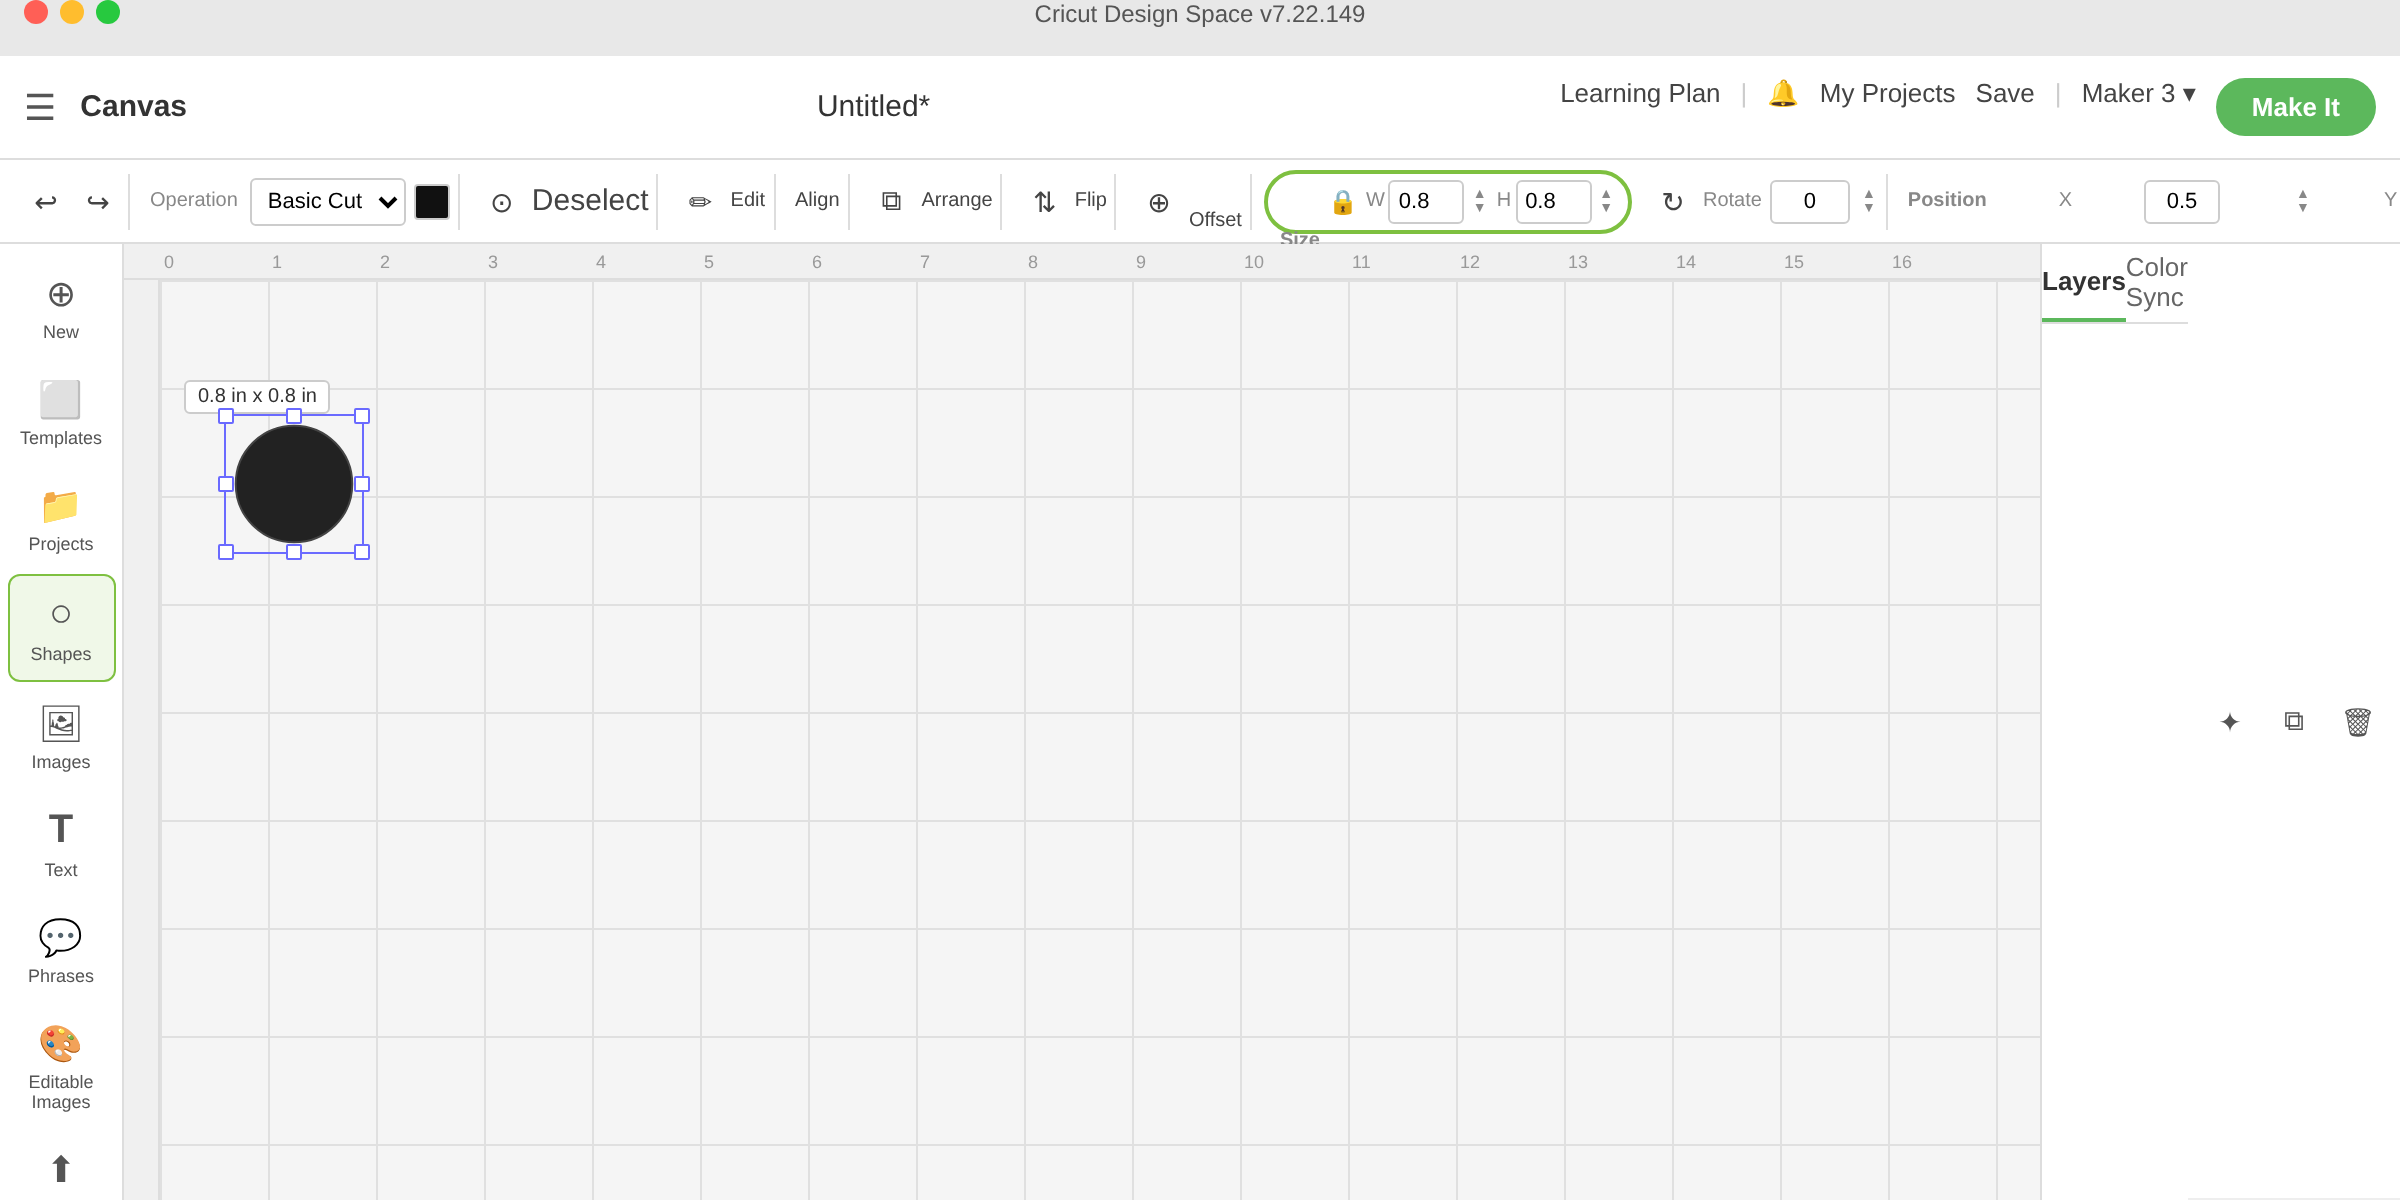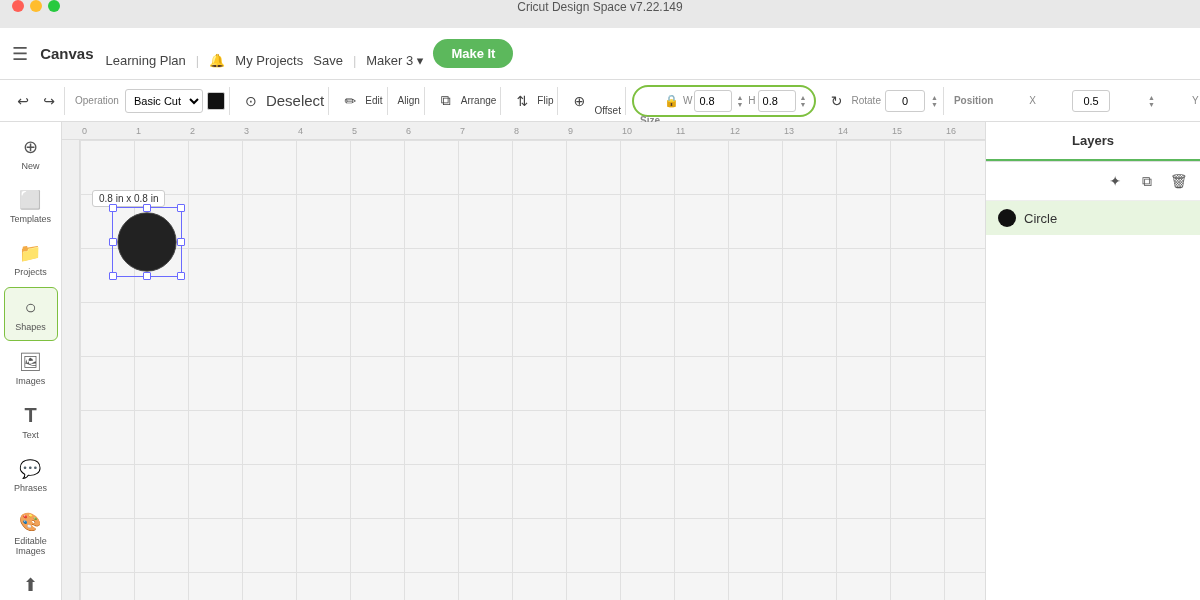--- a/index.html
+++ b/index.html
@@ -38,21 +38,21 @@
       background: #fff;
       border-bottom: 1px solid #ddd;
       display: flex;
       align-items: center;
       padding: 0 12px;
       gap: 12px;
     }
     .menu-icon { cursor: pointer; font-size: 18px; color: #555; }
     .canvas-label { font-size: 15px; font-weight: 600; color: #333; }
     .title-area { flex: 1; text-align: center; font-size: 15px; color: #333; }
-    .right-area { display: flex; align-items: flex-end; gap: 10px; font-size: 13px; color: #444; }
+    .right-area { display: flex; align-items: flex-start; gap: 10px; font-size: 13px; color: #444; }
     .make-it-btn {
       background: #5cb85c;
       color: #fff;
       border: none;
       border-radius: 20px;
       padding: 7px 18px;
       font-size: 13px;
       font-weight: 600;
       cursor: pointer;
     }
@@ -261,25 +261,25 @@
     .handle.tr { top: -4px; right: -4px; }
     .handle.bl { bottom: -4px; left: -4px; }
     .handle.br { bottom: -4px; right: -4px; }
     .handle.tm { top: -4px; left: 50%; transform: translateX(-50%); }
     .handle.bm { bottom: -4px; left: 50%; transform: translateX(-50%); }
     .handle.ml { top: 50%; left: -4px; transform: translateY(-50%); }
     .handle.mr { top: 50%; right: -4px; transform: translateY(-50%); }
 
     
     .right-panel {
-      width: 215px;
+      width: 180px;
       background: #fff;
       border-left: 1px solid #ddd;
       display: flex;
-      flex-direction: column;
+      flex-direction: row;
     }
     .panel-tabs {
       display: flex;
       border-bottom: 1px solid #ddd;
       height: 40px;
     }
     .panel-tab {
       flex: 1;
       display: flex;
       align-items: center;
@@ -347,20 +347,21 @@
     <div class="traffic-light tl-red"></div>
     <div class="traffic-light tl-yellow"></div>
     <div class="traffic-light tl-green"></div>
   </div>
   <span class="title-text">Cricut Design Space  v7.22.149</span>
 </div>
 
 <div class="app-bar">
   <span class="menu-icon">☰</span>
   <span class="canvas-label">Canvas</span>
+  <div class="title-area">Untitled*</div>
   <div class="right-area">
     <span>Learning Plan</span>
     <span class="separator">|</span>
     <span>🔔</span>
     <span>My Projects</span>
     <span>Save</span>
     <span class="separator">|</span>
     <span>
       <span>Maker 3</span> ▾
     </span>
@@ -546,20 +547,23 @@
         <circle cx="35" cy="35" r="30" fill="#222" stroke="#444" stroke-width="1"></circle>
       </svg>
     </div>
   </div>
 
   <div class="right-panel">
     <div class="panel-tabs">
       <div class="panel-tab active">
         <span>Layers</span>
       </div>
+      <div class="panel-tab">
+        <span>Color Sync</span>
+      </div>
     </div>
     <div class="panel-toolbar">
       <div class="panel-tool-btn">✦</div>
       <div class="panel-tool-btn">⧉</div>
       <div class="panel-tool-btn">🗑</div>
     </div>
     <div class="layer-item">
       <div class="layer-color-dot"></div>
       <span class="layer-name">Circle</span>
     </div>

